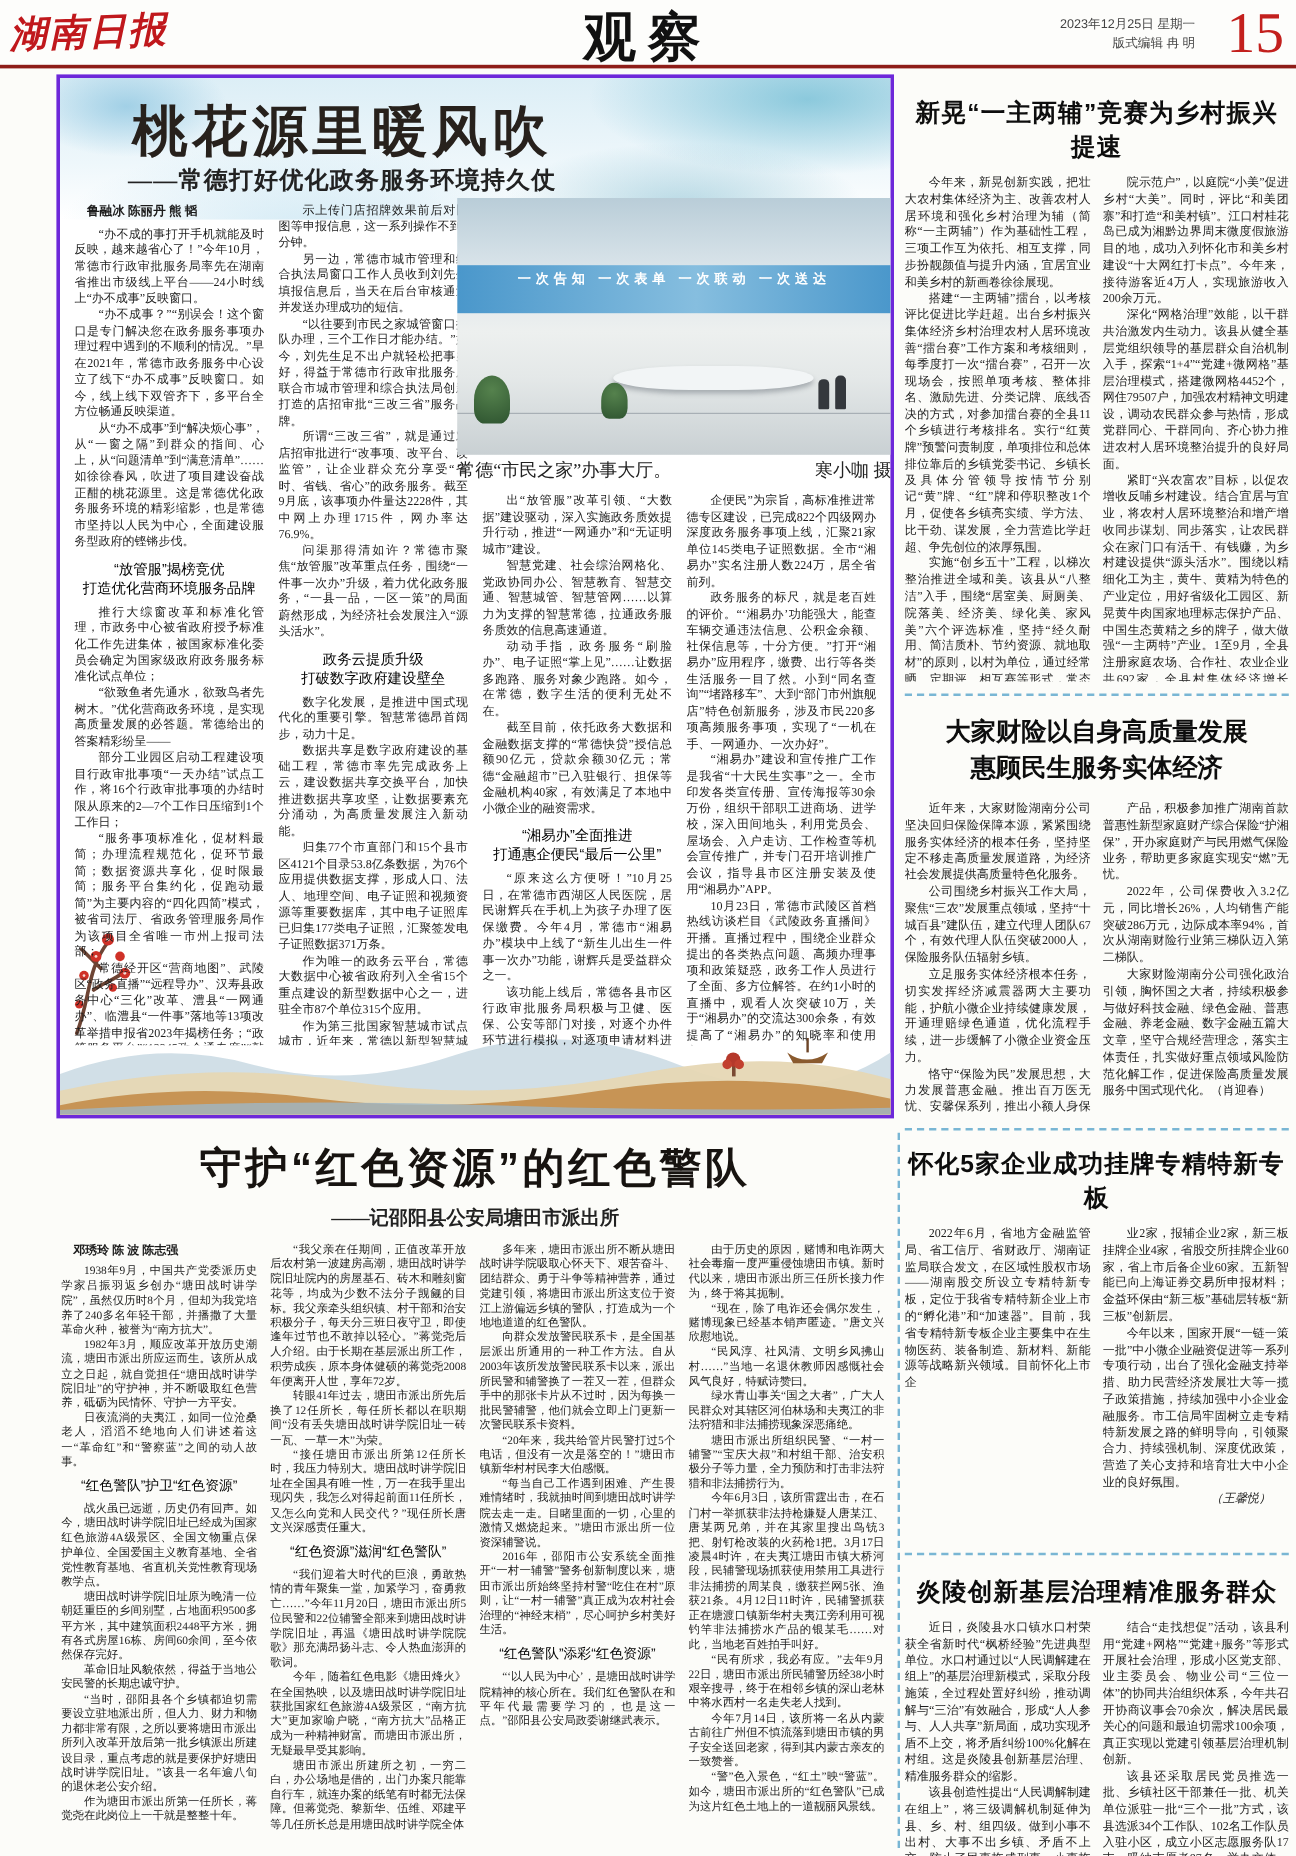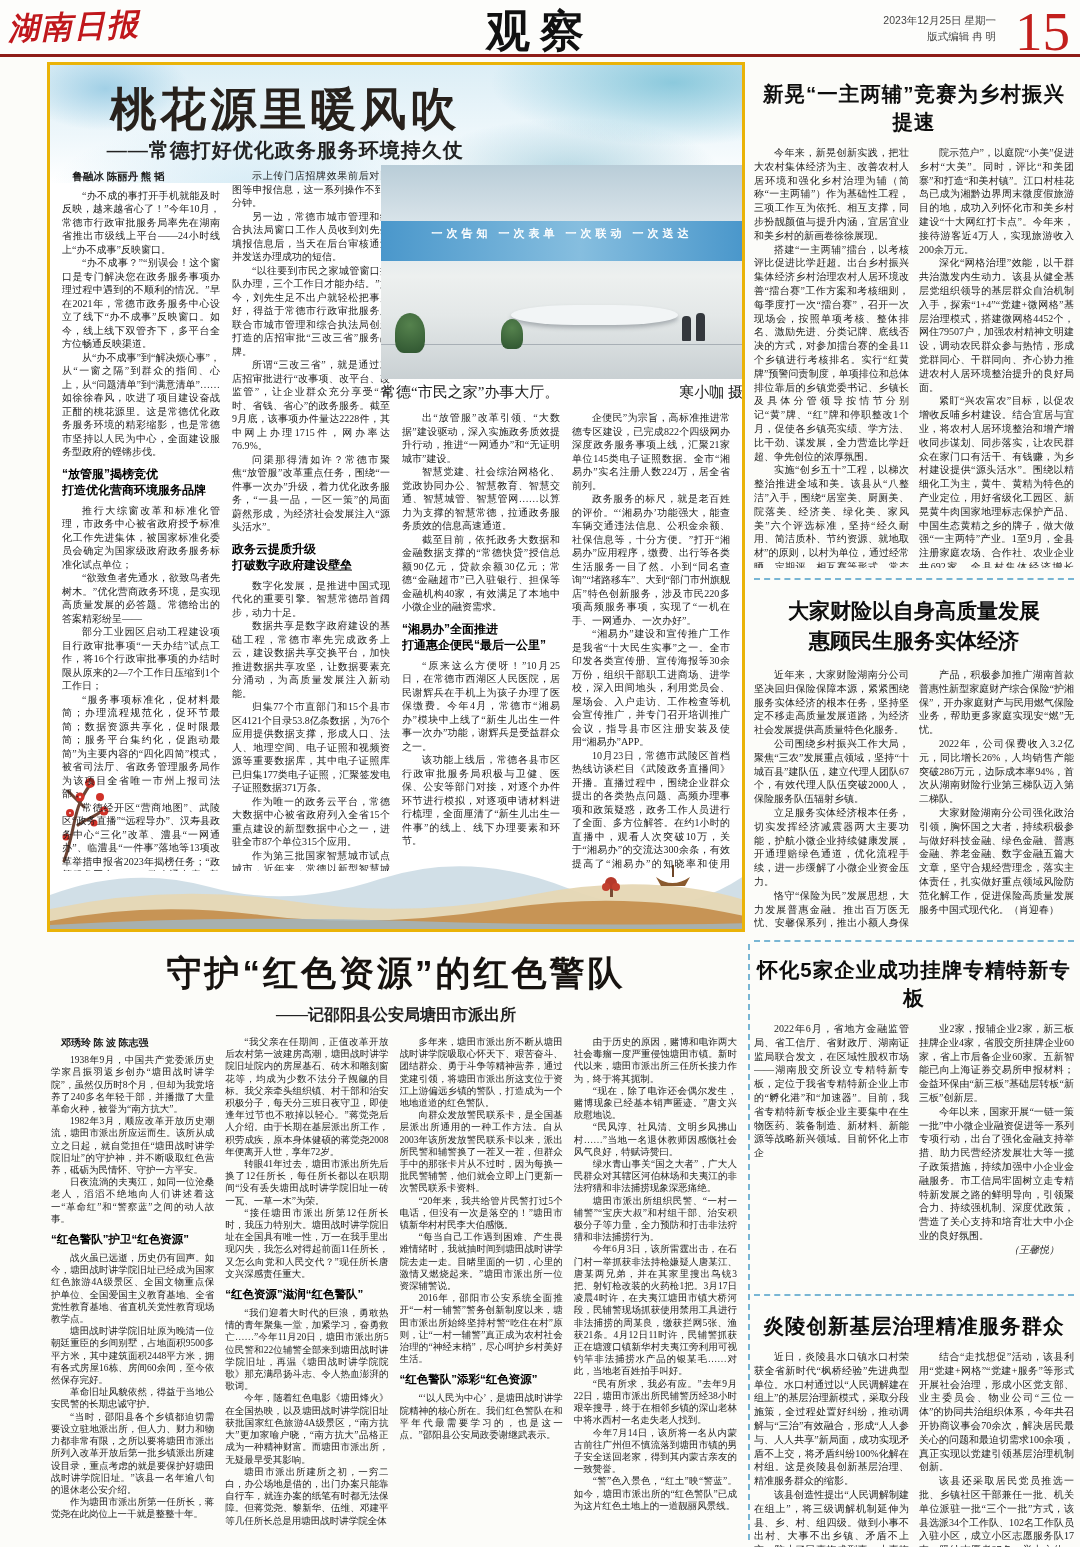--- a/index.html
+++ b/index.html
@@ -8,41 +8,41 @@
           font-family:"Liberation Serif","DejaVu Serif",serif; color:#1c1c1c; overflow:hidden; }
 
   
   .masthead { position:absolute; top:0; left:0; width:100%; height:57px; border-bottom:3px solid #8e1d18; background:#fdfdfb; }
   .logo { position:absolute; left:8px; top:6px; font-size:31px; font-weight:bold; font-style:italic;
           color:#c0181c; letter-spacing:2px; transform:rotate(-2deg); font-family:"Liberation Serif",serif; }
   .section-title { position:absolute; left:0; right:0; top:2px; text-align:center; font-size:44px; font-weight:bold;
           letter-spacing:10px; color:#111; font-family:"Liberation Sans","DejaVu Sans",sans-serif; }
   .mast-meta { position:absolute; right:84px; top:12px; text-align:right; font-size:10.5px; line-height:16px; color:#444;
           font-family:"Liberation Sans",sans-serif; }
-  .page-num { position:absolute; right:10px; top:0px; font-size:55px; color:#c3201d; font-family:"Liberation Serif",serif; }
+  .page-num { position:absolute; right:10px; top:0px; font-size:48px; color:#c3201d; font-family:"Liberation Serif",serif; }
 
   
-  .main-box { position:absolute; left:47px; top:62px; width:698px; height:870px; border:3px solid #eab308; background:#fff; overflow:hidden;padding-left:37px; }
+  .main-box { position:absolute; left:47px; top:62px; width:698px; height:870px; border:3px solid #6d28d9; background:#fff; overflow:hidden;padding-left:37px; }
   .sky { position:absolute; top:0; left:0; right:0; height:118px; z-index:0;
          background:
            radial-gradient(120px 60px at 8% 20%, rgba(140,197,224,.75), rgba(140,197,224,0) 70%),
            radial-gradient(260px 90px at 90% 15%, rgba(94,180,206,.65), rgba(94,180,206,0) 70%),
            radial-gradient(200px 70px at 75% 90%, rgba(60,150,180,.35), rgba(60,150,180,0) 75%),
            radial-gradient(300px 110px at 30% 110%, rgba(173,216,236,.55), rgba(173,216,236,0) 70%),
            linear-gradient(180deg, #dceef6 0%, #eef7fb 60%, #ffffff 100%); }
   .lead-headline { position:absolute; top:14px; left:0; width:68%; text-align:center; font-size:46px; font-weight:bold;
          letter-spacing:4px; color:#27211c; z-index:2; font-family:"Liberation Sans","DejaVu Sans",sans-serif; }
   .lead-dek { position:absolute; top:72px; left:0; width:68%; text-align:center; font-size:20px; font-weight:bold;
          color:#222; z-index:2; letter-spacing:1px; }
   .main-cols { position:absolute; left:12px; right:12px; top:104px; bottom:58px; display:flex; gap:12px; z-index:2; }
   .mcol { flex:1 1 0; overflow:hidden; font-size:10px; line-height:13.5px; }
   .pad-photo { padding-top:242px; }
 
   .blk-p { text-indent:2em; text-align:justify; }
-  .blk-h { font-family:"Liberation Sans","DejaVu Sans",sans-serif; font-weight:bold; 
+  .blk-h { font-family:"Liberation Sans","DejaVu Sans",sans-serif; font-weight:normal; text-align:center;
            font-size:12px; line-height:16px; margin:7px 0 6px; color:#000; }
   .blk-byline { font-weight:bold; text-indent:1em; margin:1px 0 5px; font-size:10.5px; }
   .blk-byline-right { text-align:right; padding-right:1.5em; font-style:italic; }
 
   .lead-photo { position:absolute; left:331px; top:100px; width:362px; height:214px; z-index:3; overflow:hidden;
          background:linear-gradient(180deg,#b9cdd8 0%,#d8e3e9 26%,#edf0ef 52%,#e4e8e8 70%,#c9d0d3 100%); }
   .photo-banner { position:absolute; top:56px; left:0; right:0; height:40px; line-height:24px; text-align:center;
          background:linear-gradient(90deg,#4a97cb,#86bedf 55%,#4a97cb); color:#fff; font-weight:bold;
          font-size:11px; letter-spacing:4px; font-family:"Liberation Sans",sans-serif; }
   .photo-desk { position:absolute; bottom:54px; left:36%; width:46%; height:20px; background:#f2f5f6;
@@ -132,20 +132,21 @@
           </div>
           <div class="blk-p">数字化发展，是推进中国式现代化的重要引擎。智慧常德昂首阔步，动力十足。</div>
           <div class="blk-p">数据共享是数字政府建设的基础工程，常德市率先完成政务上云，建设数据共享交换平台，加快推进数据共享攻坚，让数据要素充分涌动，为高质量发展注入新动能。</div>
           <div class="blk-p">归集77个市直部门和15个县市区4121个目录53.8亿条数据，为76个应用提供数据支撑，形成人口、法人、地理空间、电子证照和视频资源等重要数据库，其中电子证照库已归集177类电子证照，汇聚签发电子证照数据371万条。</div>
           <div class="blk-p">作为唯一的政务云平台，常德大数据中心被省政府列入全省15个重点建设的新型数据中心之一，进驻全市87个单位315个应用。</div>
           <div class="blk-p">作为第三批国家智慧城市试点城市，近年来，常德以新型智慧城市建设为主线，按照强化算力支撑和政务质效提升专项行动部署安排，构建全市统一纳管、统一调度的新型算力网络体系。</div>
         </div>
       <div class="mcol pad-photo">
           <div class="blk-p">出“放管服”改革引领、“大数据”建设驱动，深入实施政务质效提升行动，推进“一网通办”和“无证明城市”建设。</div>
           <div class="blk-p">智慧党建、社会综治网格化、党政协同办公、智慧教育、智慧交通、智慧城管、智慧管网……以算力为支撑的智慧常德，拉通政务服务质效的信息高速通道。</div>
+          <div class="blk-p">动动手指，政务服务“刷脸办”、电子证照“掌上见”……让数据多跑路、服务对象少跑路。如今，在常德，数字生活的便利无处不在。</div>
           <div class="blk-p">截至目前，依托政务大数据和金融数据支撑的“常德快贷”授信总额90亿元，贷款余额30亿元；常德“金融超市”已入驻银行、担保等金融机构40家，有效满足了本地中小微企业的融资需求。</div>
           <div class="blk-h">
             <div>“湘易办”全面推进</div>
             <div>打通惠企便民“最后一公里”</div>
           </div>
           <div class="blk-p">“原来这么方便呀！”10月25日，在常德市西湖区人民医院，居民谢辉兵在手机上为孩子办理了医保缴费。今年4月，常德市“湘易办”模块中上线了“新生儿出生一件事一次办”功能，谢辉兵是受益群众之一。</div>
           <div class="blk-p">该功能上线后，常德各县市区行政审批服务局积极与卫健、医保、公安等部门对接，对逐个办件环节进行模拟，对逐项申请材料进行梳理，全面厘清了“新生儿出生一件事”的线上、线下办理要素和环节。</div>
         </div>
       <div class="mcol pad-photo">
           <div class="blk-p">企便民”为宗旨，高标准推进常德专区建设，已完成822个四级网办深度政务服务事项上线，汇聚21家单位145类电子证照数据。全市“湘易办”实名注册人数224万，居全省前列。</div>

